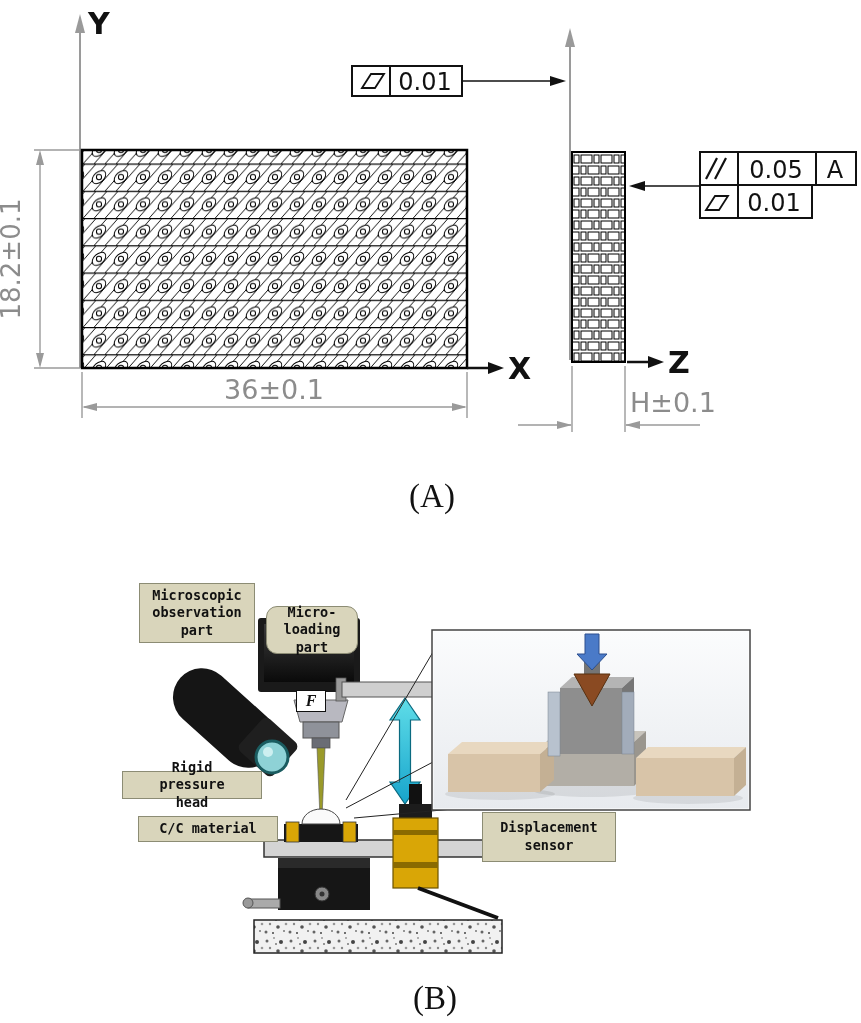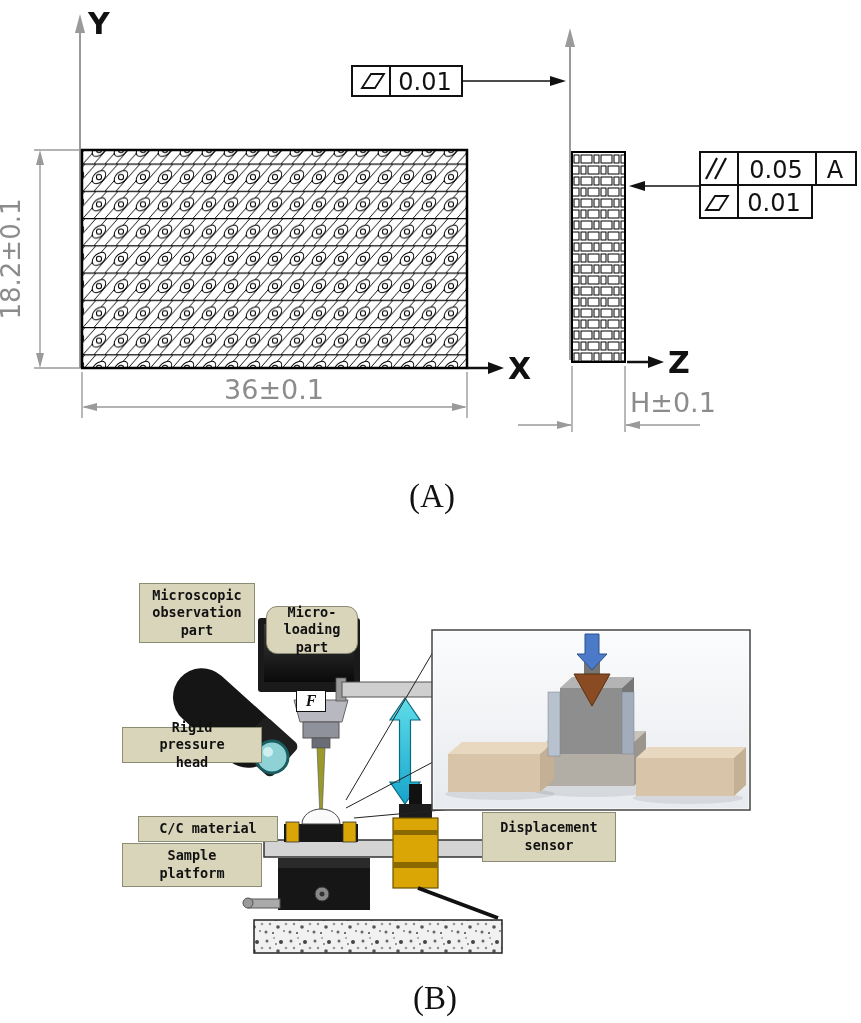--- a/index.html
+++ b/index.html
@@ -262,26 +262,24 @@
 
 <div class="callout" style="left:139px;top:583px;width:116px;height:60px;">Microscopic
 observation
 part</div>
 
 <div class="callout" style="left:266px;top:606px;width:92px;height:48px;border-radius:11px;">Micro-
 loading part</div>
 
 <div class="force-box" style="left:296px;top:690px;width:30px;height:22px;">F</div>
 
-<div class="callout" style="left:122px;top:727px;width:140px;height:36px;">Rigid pressure
+<div class="callout" style="left:122px;top:771px;width:140px;height:28px;">Rigid pressure
 head</div>
 
 <div class="callout" style="left:138px;top:816px;width:140px;height:26px;">C/C material</div>
 
-<div class="callout" style="left:122px;top:843px;width:140px;height:44px;">Sample
-platform</div>
 
 <div class="callout" style="left:482px;top:812px;width:134px;height:50px;">Displacement
 sensor</div>
 
 <div class="panel-label" style="left:400px;top:980px;width:70px;">(B)</div>
 
 </div>
 
 </body></html>

